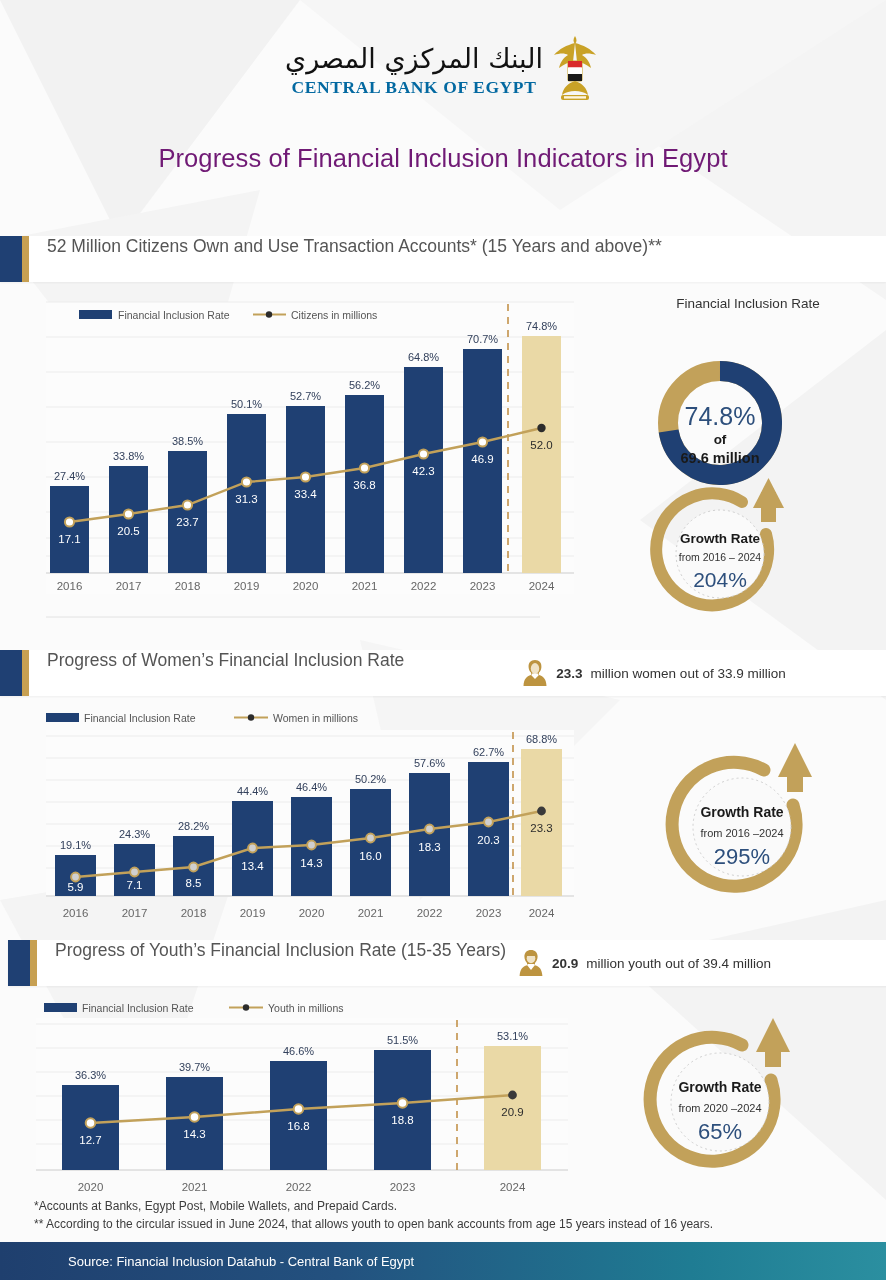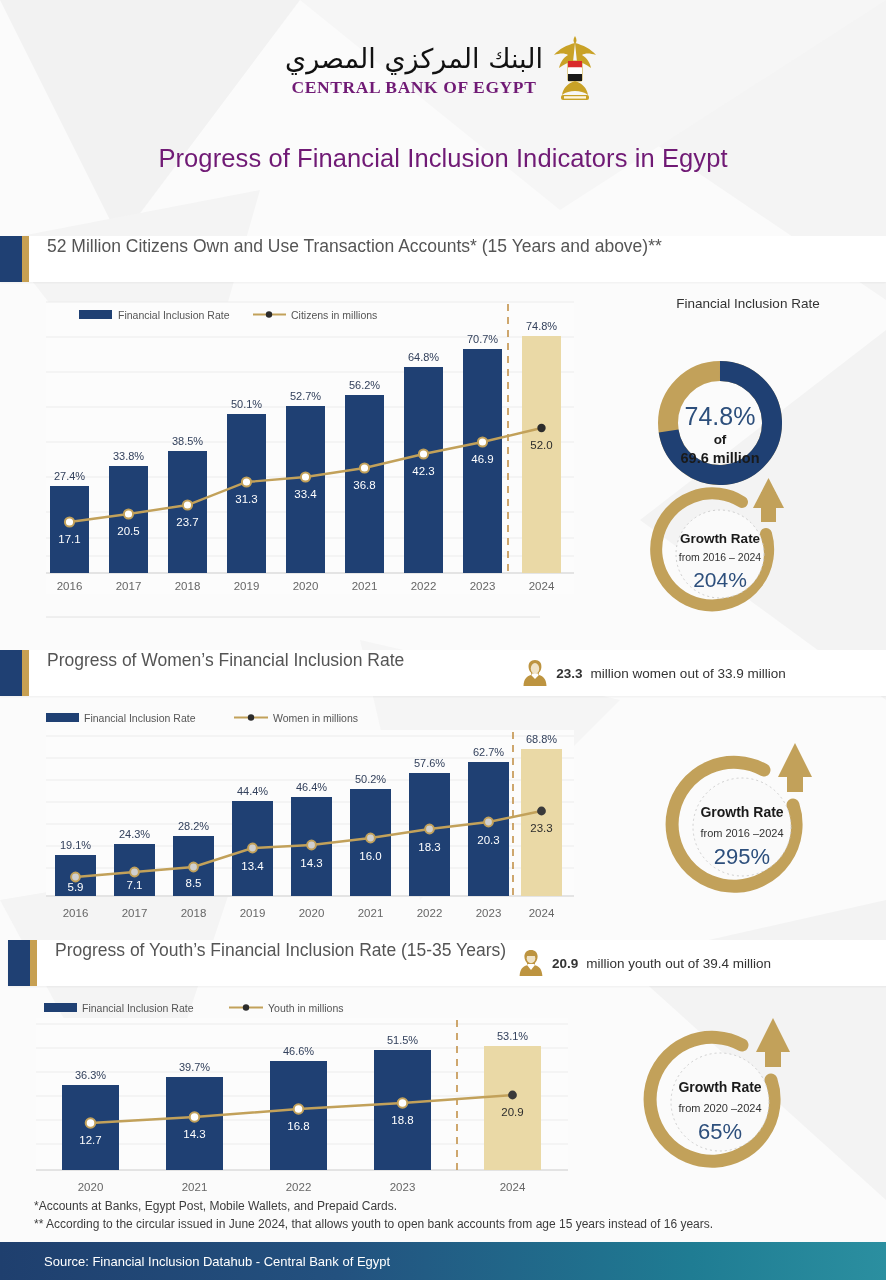--- a/index.html
+++ b/index.html
@@ -15,21 +15,21 @@
   .page { position: relative; width: 886px; height: 1280px; background: #fafafa; overflow: hidden; }
 
   
   .bg-poly { position: absolute; inset: 0; pointer-events: none; z-index: 0; }
 
   
   .header { position: relative; z-index: 2; padding-top: 34px; text-align: center; }
   .logo-row { display: flex; align-items: center; justify-content: center; gap: 6px; }
   .logo-text { display: flex; flex-direction: column; align-items: center; }
   .logo-ar { font-family: "DejaVu Sans", sans-serif; font-size: 27px; color: #111; letter-spacing: 0px; direction: rtl; line-height: 1.25; }
-  .logo-en { font-family: "Liberation Serif", serif; font-weight: bold; font-size: 17.5px; letter-spacing: 0.6px; color: #701a75; margin-top: 1px; }
+  .logo-en { font-family: "Liberation Serif", serif; font-weight: bold; font-size: 17.5px; letter-spacing: 0.6px; color: #0369a1; margin-top: 1px; }
   .eagle { width: 52px; height: 72px; }
   .main-title {
     margin-top: 38px;
     font-size: 25.5px; font-weight: normal; color: #701a75; letter-spacing: 0.1px;
   }
 
   
   .sec-head {
     position: relative; z-index: 2;
     display: flex; 
@@ -55,21 +55,21 @@
   .panel { position: absolute; z-index: 3; }
   .panel-label { font-size: 13.5px; color: #333; text-align: center; }
 
   
   .footnotes { position: absolute; z-index: 3; left: 34px; bottom: 46px; font-size: 12px; color: #3c3c3c; line-height: 1.55; }
   .footer-bar {
     position: absolute; z-index: 4; left: 0; bottom: 0; width: 886px; height: 38px;
     background: linear-gradient(90deg, #1f3f6e 0%, #23517f 38%, #1f7c93 78%, #2b8fa0 100%);
     display: flex; align-items: center;
   }
-  .footer-txt { color: #fff; font-size: 13px; padding-left: 44px; }
+  .footer-txt { color: #fff; font-size: 13px; padding-left: 44px; margin-left: 24px; }
 </style>
 </head>
 <body>
 
 <div class="page">
 
   <svg class="bg-poly" width="886" height="1280" viewBox="0 0 886 1280">
     <rect x="0" y="0" width="886" height="1280" fill="#fbfbfb"></rect>
     <polygon points="0,0 300,0 120,240" fill="#f2f2f2"></polygon>
     <polygon points="886,0 886,300 620,120" fill="#f4f4f4"></polygon>

